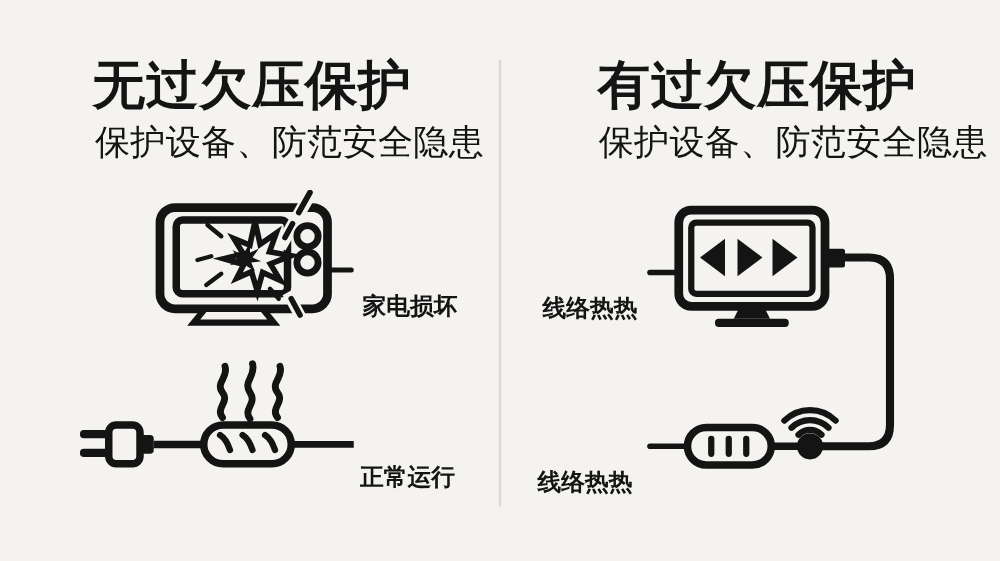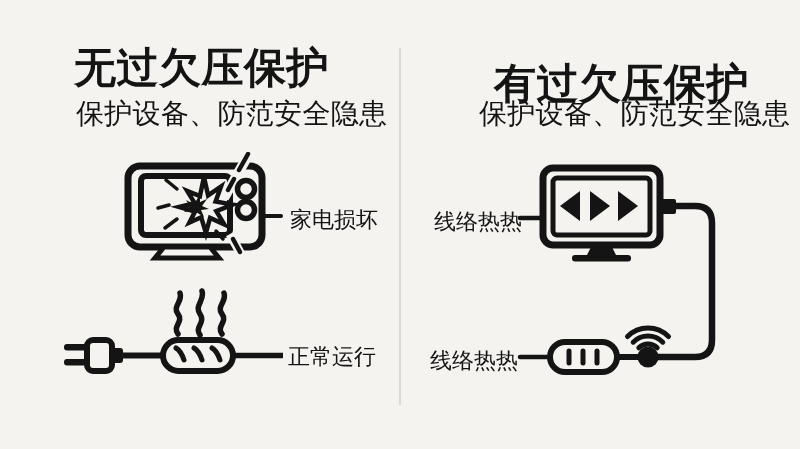--- a/index.html
+++ b/index.html
@@ -19,23 +19,24 @@
     letter-spacing:0.5px;
     white-space:nowrap;
   }
   .subtitle {
     font-size:28px;
     font-weight:500;
     letter-spacing:0.3px;
     white-space:nowrap;
   }
   .callout {
-    font-size:22px;
-    font-weight:400;
+    font-size:19px;
+    font-weight:700;
     white-space:nowrap;
+    margin-top:27px;
   }
   .divider {
     position:absolute;
     left:399px; top:48px;
     width:2px; height:357px;
     background: var(--divider-color, #dbd9d5);
   }
   .dash {
     position:absolute;
     height:3.5px;
@@ -104,21 +105,21 @@
           <path d="M150,60 q5,3 8,12"></path>
         </g>
       </g>
       <line x1="171" y1="67.5" x2="221" y2="67.5" stroke="currentColor" stroke-width="5.5"></line>
     </svg>
 
     <div class="abs callout" style="left:288px; top:342px;">正常运行</div>
   </section>
 
   <section>
-    <h1 class="abs title" style="left:478px; top:44px; margin:16px;">有过欠压保护</h1>
+    <h1 class="abs title" style="left:478px; top:44px; margin:0;">有过欠压保护</h1>
     <div class="abs subtitle" style="left:479px; top:95px;">保护设备、防范安全隐患</div>
 
     <div class="abs callout" style="left:434px; top:207px;">线络热热</div>
     <div class="abs callout" style="left:430px; top:346px;">线络热热</div>
 
     <svg class="abs" style="left:512px; top:150px;" width="225" height="235" viewBox="0 0 225 235">
       <line x1="8" y1="68" x2="31" y2="68" stroke="currentColor" stroke-width="4.5" stroke-linecap="round"></line>
       <g>
         <rect x="31" y="18" width="117" height="77" rx="10" fill="#f4f3ef" stroke="currentColor" stroke-width="7"></rect>
         <rect x="41" y="28" width="97" height="57" rx="4" fill="none" stroke="currentColor" stroke-width="5"></rect>

